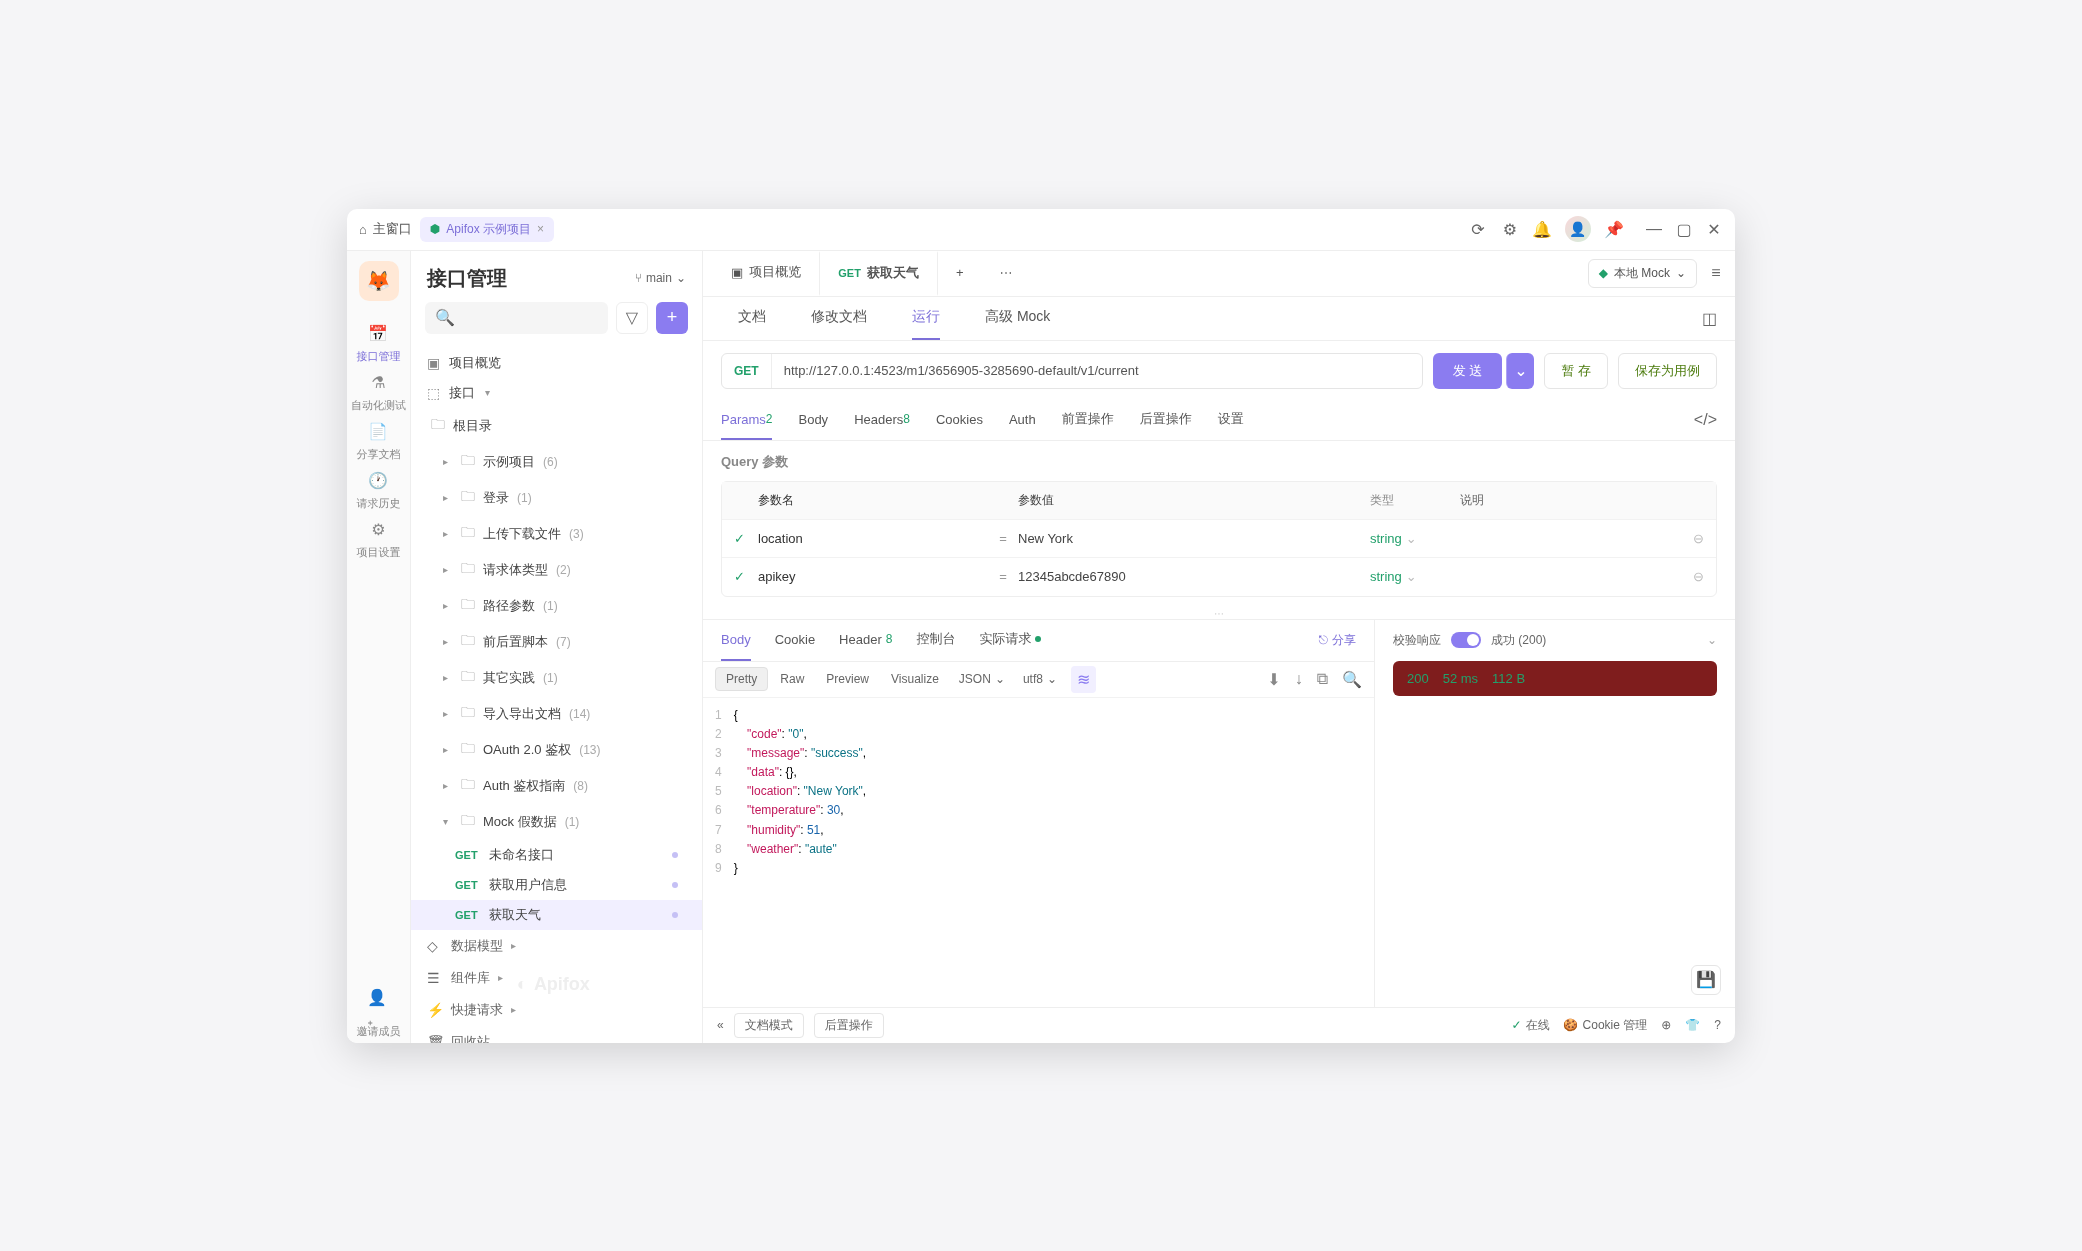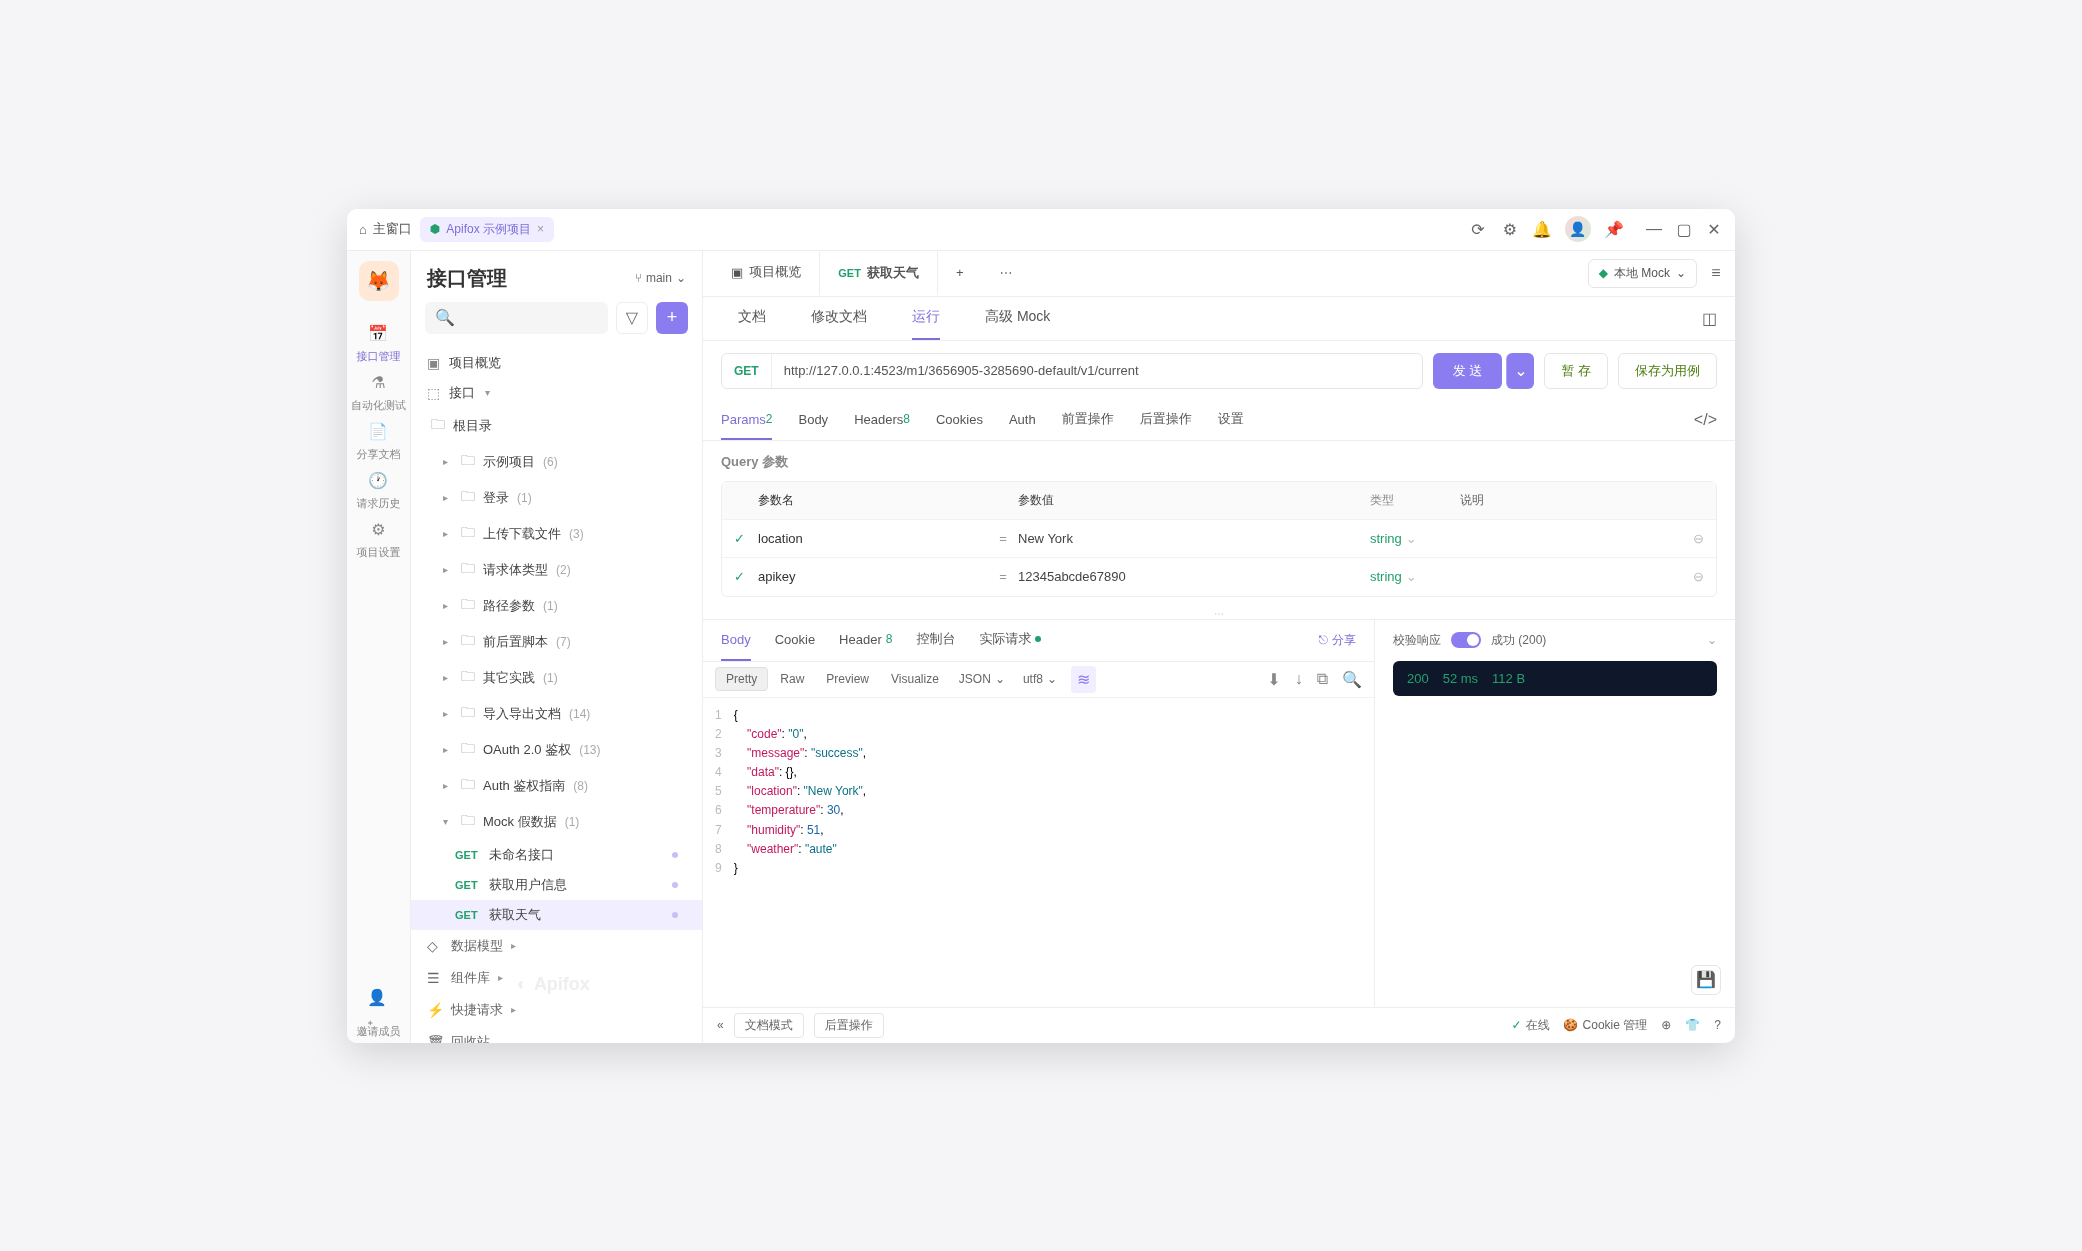--- a/index.html
+++ b/index.html
@@ -95,21 +95,21 @@
 .json-view { flex: 1; padding: 8px 12px; font-family: Menlo, Consolas, monospace; font-size: 12px; line-height: 1.6; overflow: auto; display: flex; }
 .gutter { color: #bbb; text-align: right; padding-right: 12px; user-select: none; }
 .code { white-space: pre; }
 .jk { color: #c2185b; }
 .js { color: #0b7285; }
 .jn { color: #1864ab; }
 .resp-right { width: 360px; padding: 12px 18px; font-size: 12px; }
 .validate-row { display: flex; align-items: center; gap: 10px; color: #666; margin-bottom: 12px; }
 .toggle { width: 30px; height: 16px; background: #8b7cf0; border-radius: 8px; position: relative; }
 .toggle::after { content: ''; width: 12px; height: 12px; background: #fff; border-radius: 50%; position: absolute; right: 2px; top: 2px; }
-.status-box { background: #0f172a; border-radius: 6px; padding: 10px 14px; display: flex; gap: 14px; color: #22a06b; font-size: 13px; }
+.status-box { background: #7f1d1d; border-radius: 6px; padding: 10px 14px; display: flex; gap: 14px; color: #22a06b; font-size: 13px; }
 .footer { height: 36px; border-top: 1px solid #eee; display: flex; align-items: center; padding: 0 14px; gap: 10px; font-size: 12px; color: #666; }
 .footer-btn { border: 1px solid #e5e5e5; border-radius: 4px; padding: 3px 10px; cursor: pointer; }
 .footer-right { margin-left: auto; display: flex; align-items: center; gap: 14px; }
 .watermark { position: absolute; bottom: 48px; left: 170px; font-size: 18px; color: #eee; font-weight: 600; display: flex; align-items: center; gap: 6px; pointer-events: none; }
 .window { position: relative; }
 .green-dot { width: 6px; height: 6px; background: #22a06b; border-radius: 50%; display: inline-block; }
 .fab { position: absolute; right: 14px; bottom: 48px; width: 30px; height: 30px; border: 1px solid #e5e5e5; border-radius: 6px; background: #fff; display: flex; align-items: center; justify-content: center; color: #888; cursor: pointer; }
 </style>
 </head>
 <body>

